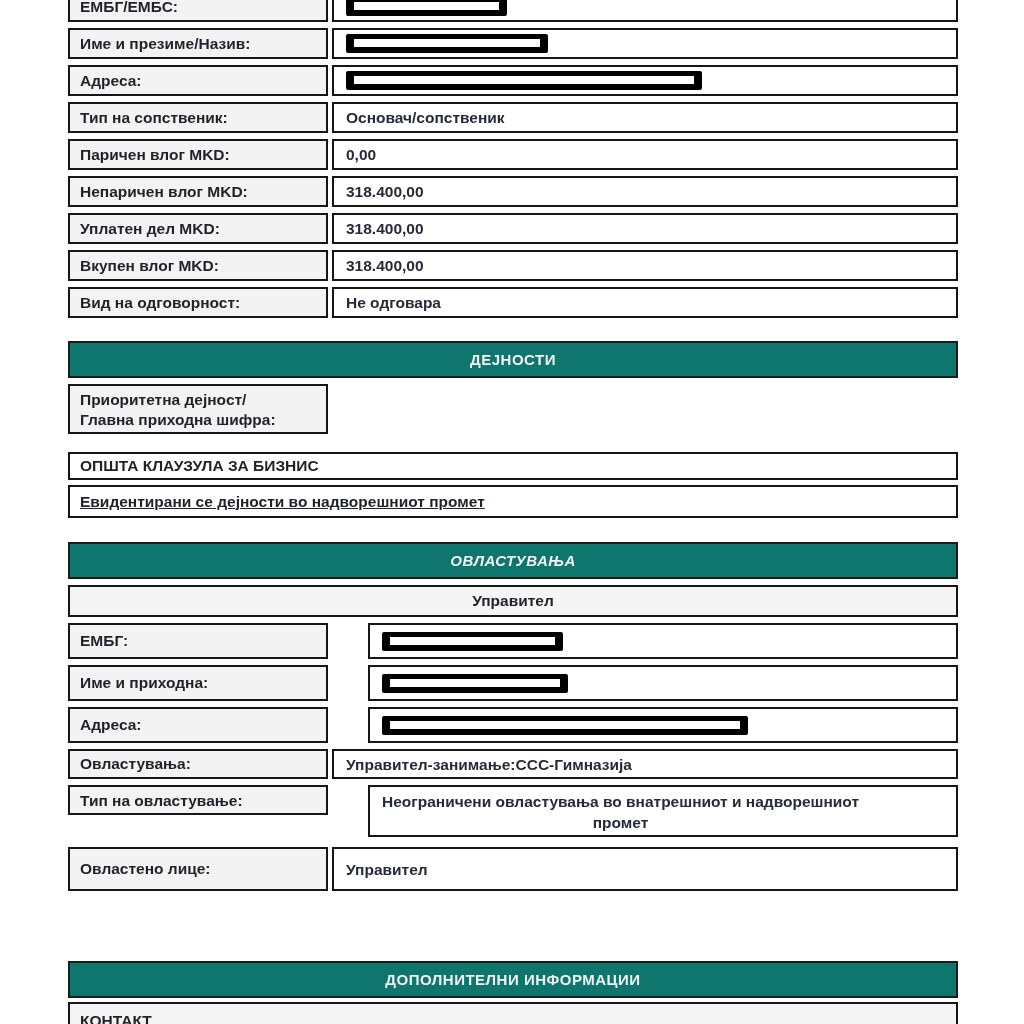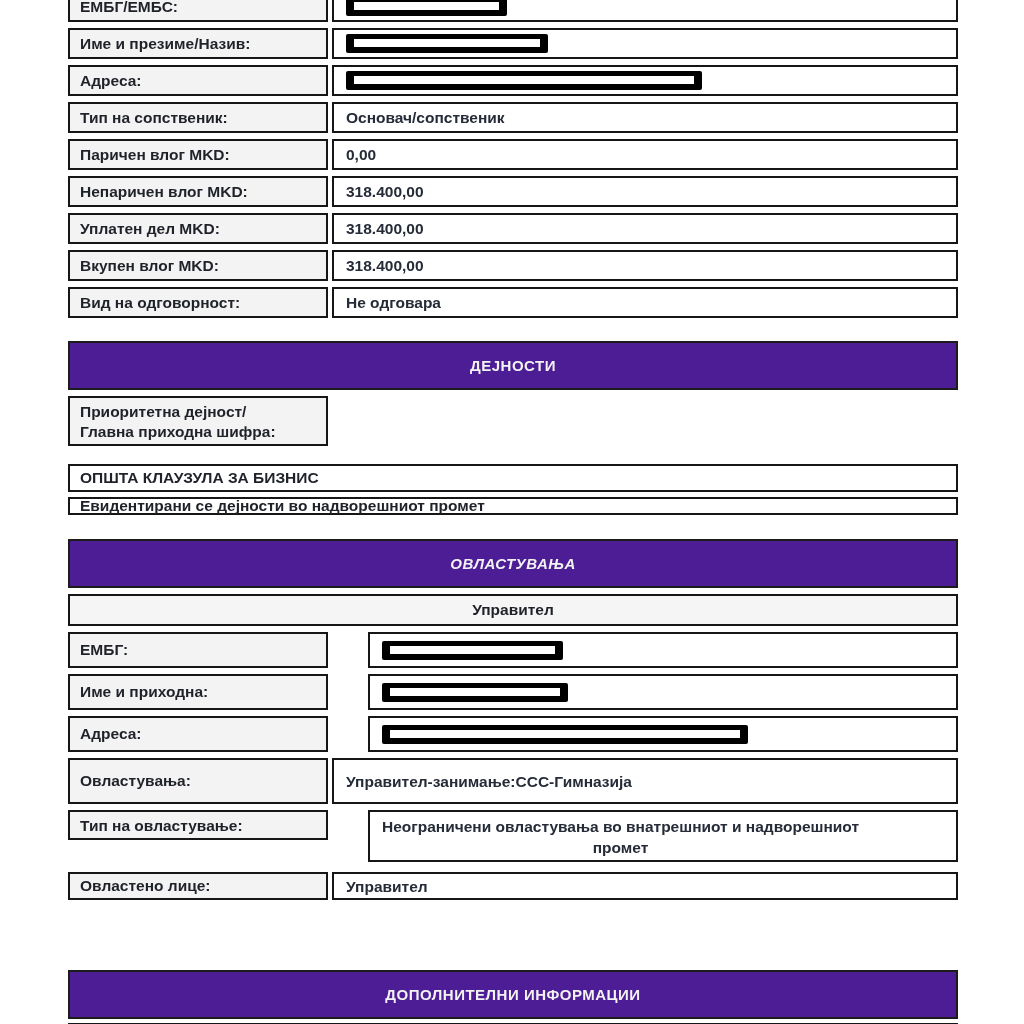--- a/index.html
+++ b/index.html
@@ -7,26 +7,26 @@
               font-family:"Liberation Sans","DejaVu Sans",sans-serif; }
   .doc { position:absolute; left:68px; top:-9px; width:890px; }
 
   .row { display:flex; margin-bottom:6px; }
   .cell { border:2px solid #161616; display:flex; align-items:center; }
   .lbl  { width:260px; background:#f3f3f3; padding:2px 8px 2px 10px;
           font-weight:700; font-size:15.5px; color:#1f2229; line-height:20px; }
   .val  { flex:1; margin-left:4px; background:#ffffff; padding:2px 8px 2px 12px;
           font-weight:600; font-size:15.5px; color:#262b38; line-height:21px;text-align:center; }
   .h31 { height:31px; } .h36 { height:36px;gap:36px; }
-  .h62 { height:62px; } .h57 { height:57px;gap:36px; } .h30 { height:46px; } .h32 { height:28px; }
+  .h62 { height:62px; } .h57 { height:57px;gap:36px; } .h30 { height:30px; } .h32 { height:44px; }
   .top-align { align-items:flex-start; }
   .top-align .lbl, .top-align .val { padding-top:4px; }
   .ml { white-space:pre-line; }
 
-  .section-header { height:49px; border:2px solid #1c1c1c; background:#4c1d95;
+  .section-header { height:37px; border:2px solid #1c1c1c; background:#0f766e;
           display:flex; align-items:center; justify-content:center;
           font-weight:700; font-size:15px; color:#f2f2f2; letter-spacing:0.5px; }
   .full-row { border:2px solid #161616; background:#ffffff; display:flex; align-items:center;
           padding:2px 10px; font-weight:700; font-size:15.5px; color:#1f2229; margin-bottom:5px; }
   .subheader { height:32px; border:2px solid #161616; background:#f5f5f5;
           display:flex; align-items:center; justify-content:center;
           font-weight:700; font-size:15.5px; color:#1f2229; margin-bottom:6px; }
 
   .redact { height:19px; background:#000000; border-radius:2px; position:relative; }
   .redact::after { content:""; position:absolute; left:8px; right:8px; top:5px; bottom:6px;
@@ -90,21 +90,21 @@
     </div>
   </div>
 
   <div>
     <div class="section-header mt23" style="margin-bottom:6px;">ДЕЈНОСТИ</div>
     <div class="row h62 top-align">
       <div class="cell lbl ml">Приоритетна дејност/
 Главна приходна шифра:</div>
     </div>
     <div class="full-row" style="height:28px;">ОПШТА КЛАУЗУЛА ЗА БИЗНИС</div>
-    <div class="full-row" style="height:18px;">Евидентирани се дејности во надворешниот промет</div>
+    <div class="full-row" style="height:33px;text-decoration:underline;">Евидентирани се дејности во надворешниот промет</div>
   </div>
 
   <div>
     <div class="section-header mt24" style="margin-bottom:6px;">ОВЛАСТУВАЊА</div>
     <div class="subheader">Управител</div>
     <div class="row h36">
       <div class="cell lbl">ЕМБГ:</div>
       <div class="cell val">
         <div class="redact rb-w181"></div>
       </div>

